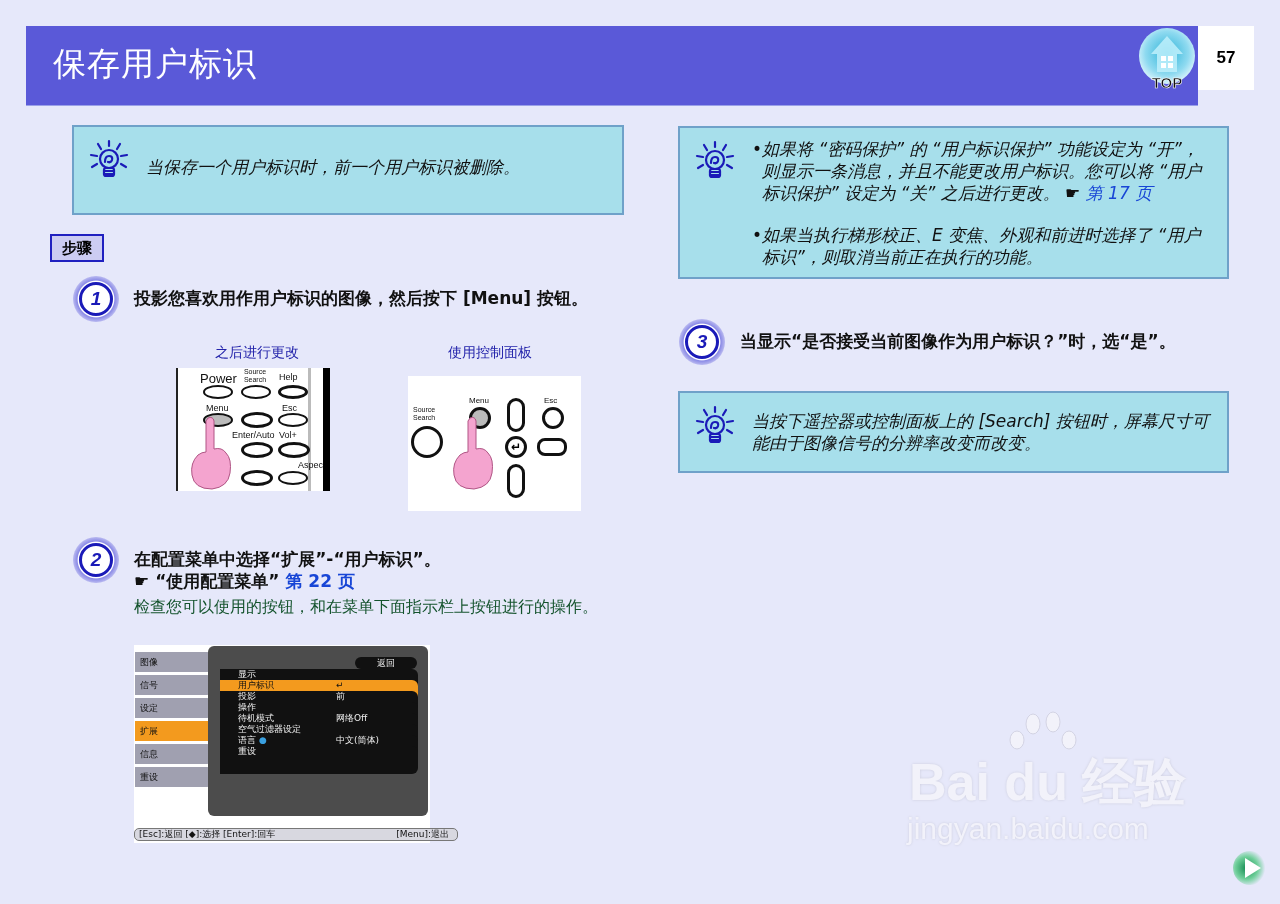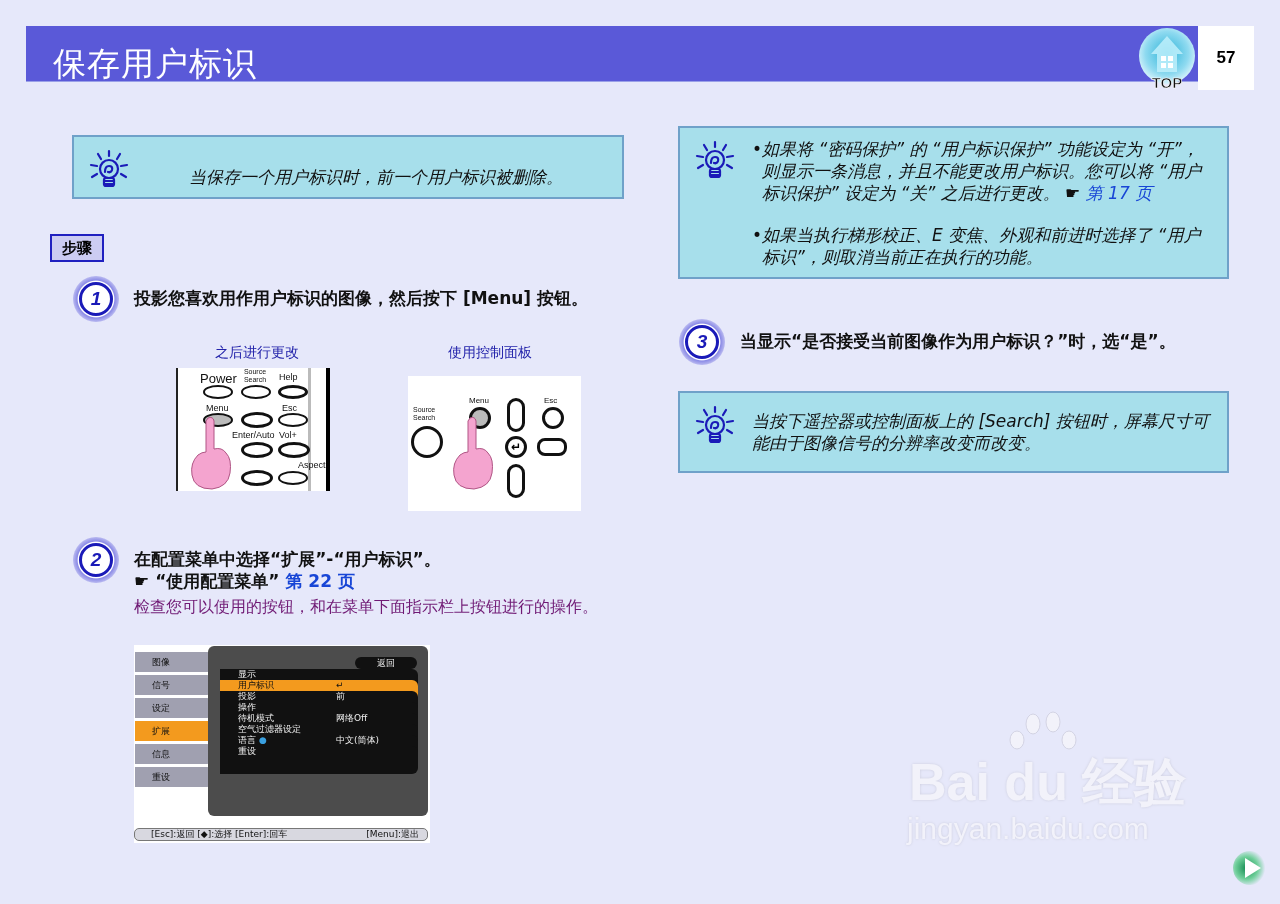--- a/index.html
+++ b/index.html
@@ -5,21 +5,21 @@
   * { box-sizing: border-box; margin: 0; padding: 0; }
   html, body { width: 1280px; height: 904px; overflow: hidden; }
   body {
     background: #e6e8fa;
     font-family: "DejaVu Sans", "Liberation Sans", sans-serif;
     color: #000;
     position: relative;
   }
   
   .header-bar {
-    position: absolute; left: 26px; top: 26px; width: 1172px; height: 56px;
+    position: absolute; left: 26px; top: 26px; width: 1172px; height: 80px;
     background: #5a59d8;
     border-bottom: 1px solid #9aa0e8;
   }
   .page-title {
     position: absolute; left: 27px; top: 16px;
     color: #fff; font-size: 33px; font-weight: normal; letter-spacing: 1px;
   }
   .page-number-box {
     position: absolute; left: 1198px; top: 26px; width: 56px; height: 64px;
     background: #fff;
@@ -60,72 +60,72 @@
     width: 34px; height: 34px; border-radius: 50%;
     border: 3px solid #1a1ab8; background: #fff;
     display: flex; align-items: center; justify-content: center;
     font-family: "Liberation Sans", sans-serif; font-style: italic; font-weight: bold;
     font-size: 19px; color: #1a1ab8;
   }
   .step-text {
     position: absolute; font-size: 17px; font-weight: bold; line-height: 23px; color: #111;
   }
   .step-sub {
-    position: absolute; font-size: 16px; line-height: 22px; color: #701a75;
+    position: absolute; font-size: 16px; line-height: 22px; color: #14532d;
   }
   .caption {
     position: absolute; font-size: 14px; color: #2222aa;
   }
 
   
   .remote-img {
     position: absolute; left: 176px; top: 368px; width: 154px; height: 123px;
     background: #fff; overflow: hidden;
-    border-left: 2px solid #222; border-right: 4px solid #000000;
+    border-left: 2px solid #222; border-right: 7px solid #000000;
   }
   .panel-img {
     position: absolute; left: 408px; top: 376px; width: 173px; height: 135px;
     background: #fff; overflow: hidden;
   }
   .lbl { position: absolute; font-family: "Liberation Sans", sans-serif; color: #111; }
   .btn-oval {
     position: absolute; border: 2px solid #111; border-radius: 50%; background: #fff;
   }
 
   
   .menu-shot {
     position: absolute; left: 134px; top: 645px; width: 296px; height: 198px;
     background: #fff;
     font-size: 9px;
   }
   .menu-left-item {
     position: absolute; left: 1px; width: 76px; height: 20px;
-    background: #a0a0b0; color: #111; padding-left: 17px; line-height: 20px;
+    background: #a0a0b0; color: #111; padding-left: 5px; line-height: 20px;
     border-radius: 0 4px 4px 0;
   }
   .menu-left-item.active { background: #f39a1e; width: 80px; }
   .menu-right {
     position: absolute; left: 74px; top: 1px; width: 220px; height: 170px;
     background: #4c4c4c; border-radius: 6px;
   }
   .menu-row {
     position: absolute; left: 12px; width: 198px; height: 28px;
     background: #111; color: #eee; border-radius: 0 6px 6px 0;
     line-height: 11px; padding-left: 18px;
   }
   .menu-row.sel { background: #f39a1e; color: #111; }
   .menu-row .val { position: absolute; left: 116px; }
   .menu-back {
     position: absolute; left: 147px; top: 11px; width: 62px; height: 12px;
     background: #111; color: #eee; border-radius: 6px; text-align: center; line-height: 12px;
   }
   .menu-footer {
-    position: absolute; left: 0; top: 183px; width: 294px; height: 13px;
+    position: absolute; left: 0; top: 183px; width: 324px; height: 13px;
     background: #d8d8e0; border: 1px solid #777; border-radius: 5px;
-    font-size: 9px; line-height: 11px; color: #111; padding-left: 16px;
+    font-size: 9px; line-height: 11px; color: #111; padding-left: 4px;
   }
   .menu-footer .right { position: absolute; right: 8px; top: 0; }
 
   
   .watermark {
     position: absolute; left: 905px; top: 710px; width: 300px; height: 150px;
     color: #fafaff; opacity: 0.9;
   }
   .wm-main { position: absolute; left: 4px; top: 38px; font-family: "Liberation Sans", sans-serif; font-size: 52px; font-weight: bold; color: #f4f4fb; text-shadow: 0 0 3px #c8c8d8; }
   .wm-sub { position: absolute; left: 2px; top: 102px; font-family: "Liberation Sans", sans-serif; font-size: 30px; color: #f4f4fb; text-shadow: 0 0 3px #c8c8d8; }
@@ -155,21 +155,21 @@
       <rect x="31" y="28" width="5" height="5" fill="#fff"></rect>
     <rect x="24" y="35" width="5" height="5" fill="#fff"></rect>
       <rect x="31" y="35" width="5" height="5" fill="#fff"></rect>
     <text x="30" y="60" text-anchor="middle" font-family="Liberation Sans, sans-serif" font-weight="bold" font-size="15" fill="#111" stroke="#fff" stroke-width="0.6">TOP</text>
   </svg>
 </div>
 <div class="page-number-box">
   <span class="page-number">57</span>
 </div>
 
-<div class="note-box" style="left:72px;top:135px;width:552px;height:64px;text-align:center;">
+<div class="note-box" style="left:72px;top:125px;width:552px;height:90px;">
   <svg class="note-icon" style="left:14px;top:12px;" viewBox="0 0 42 42">
     <g stroke="#1a1ab8" stroke-width="2.2" fill="none" stroke-linecap="round">
       <line x1="21" y1="2" x2="21" y2="7"></line>
         <line x1="10" y1="5" x2="13" y2="10"></line>
         <line x1="32" y1="5" x2="29" y2="10"></line>
       <line x1="3" y1="16" x2="9" y2="17"></line>
         <line x1="39" y1="16" x2="33" y2="17"></line>
       <line x1="4" y1="28" x2="9" y2="25"></line>
         <line x1="38" y1="28" x2="33" y2="25"></line>
       <circle cx="21" cy="20" r="9"></circle>

